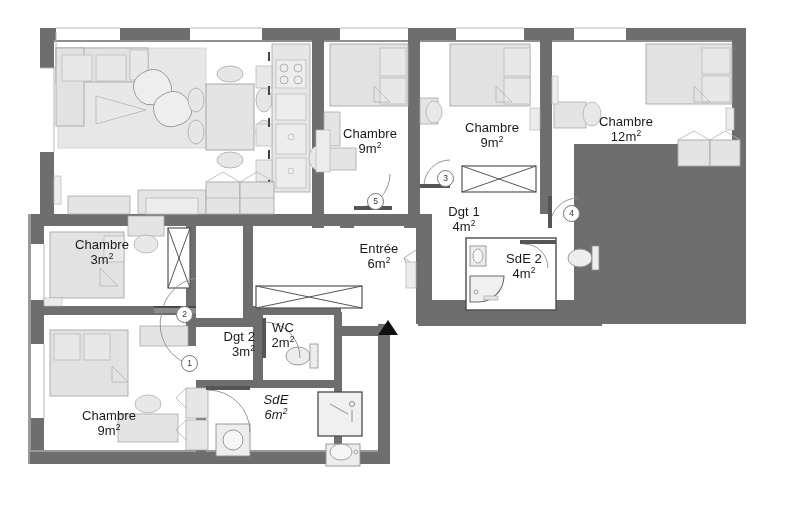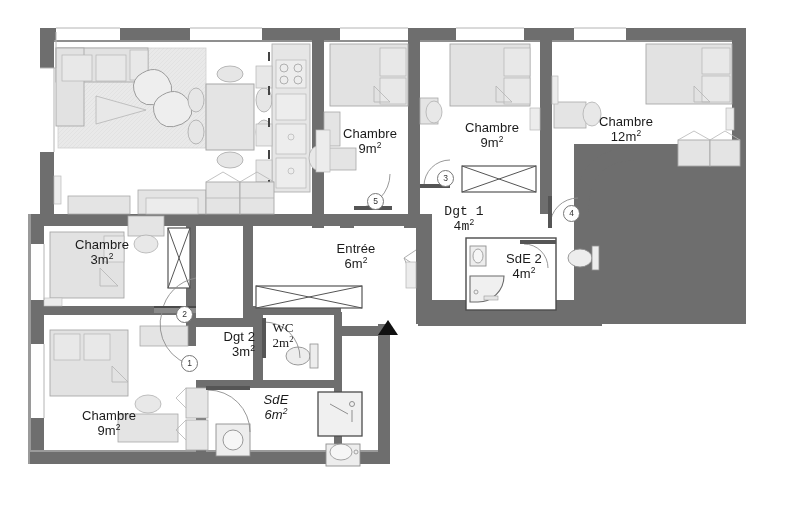--- a/index.html
+++ b/index.html
@@ -412,46 +412,46 @@
   <div class="room-label" style="left:452px; top:120px; width:80px;">
     <span class="rl-name">Chambre</span>
     <span class="rl-area"><span>9</span><span>m</span><sup>2</sup></span>
   </div>
 
   <div class="room-label" style="left:586px; top:114px; width:80px;">
     <span class="rl-name">Chambre</span>
     <span class="rl-area"><span>12</span><span>m</span><sup>2</sup></span>
   </div>
 
-  <div class="room-label" style="left:437px; top:204px; width:54px;font-family:Liberation Mono, monospace;">
+  <div class="room-label" style="left:437px; top:204px; width:54px;">
     <span class="rl-name">Dgt 1</span>
     <span class="rl-area"><span>4</span><span>m</span><sup>2</sup></span>
   </div>
 
   <div class="room-label" style="left:497px; top:251px; width:54px;text-align:center;">
     <span class="rl-name">SdE 2</span>
     <span class="rl-area"><span>4</span><span>m</span><sup>2</sup></span>
   </div>
 
-  <div class="room-label" style="left:326px; top:241px; width:60px;">
+  <div class="room-label" style="left:349px; top:241px; width:60px;">
     <span class="rl-name">Entrée</span>
     <span class="rl-area"><span>6</span><span>m</span><sup>2</sup></span>
   </div>
 
   <div class="room-label" style="left:62px; top:237px; width:80px;">
     <span class="rl-name">Chambre</span>
     <span class="rl-area"><span>3</span><span>m</span><sup>2</sup></span>
   </div>
 
   <div class="room-label" style="left:207px; top:329px; width:48px;text-align:right;">
     <span class="rl-name">Dgt 2</span>
     <span class="rl-area"><span>3</span><span>m</span><sup>2</sup></span>
   </div>
 
-  <div class="room-label" style="left:263px; top:320px; width:40px;font-family:Liberation Serif, serif;">
+  <div class="room-label" style="left:263px; top:320px; width:40px;">
     <span class="rl-name">WC</span>
     <span class="rl-area"><span>2</span><span>m</span><sup>2</sup></span>
   </div>
 
   <div class="room-label" style="left:254px; top:392px; width:44px;font-style:italic;">
     <span class="rl-name">SdE</span>
     <span class="rl-area"><span>6</span><span>m</span><sup>2</sup></span>
   </div>
 
   <div class="room-label" style="left:69px; top:408px; width:80px;">

